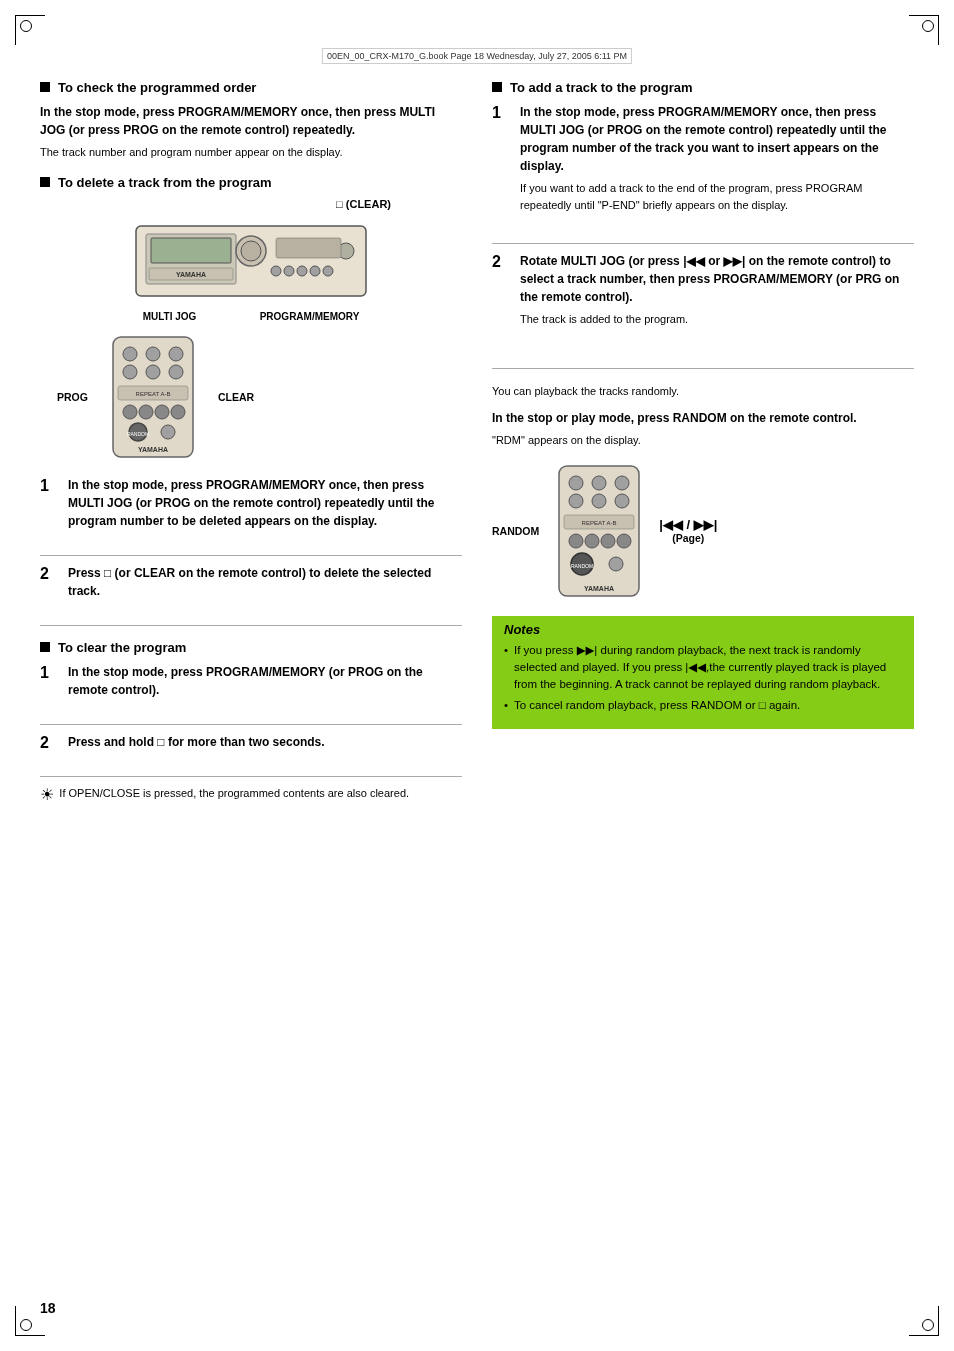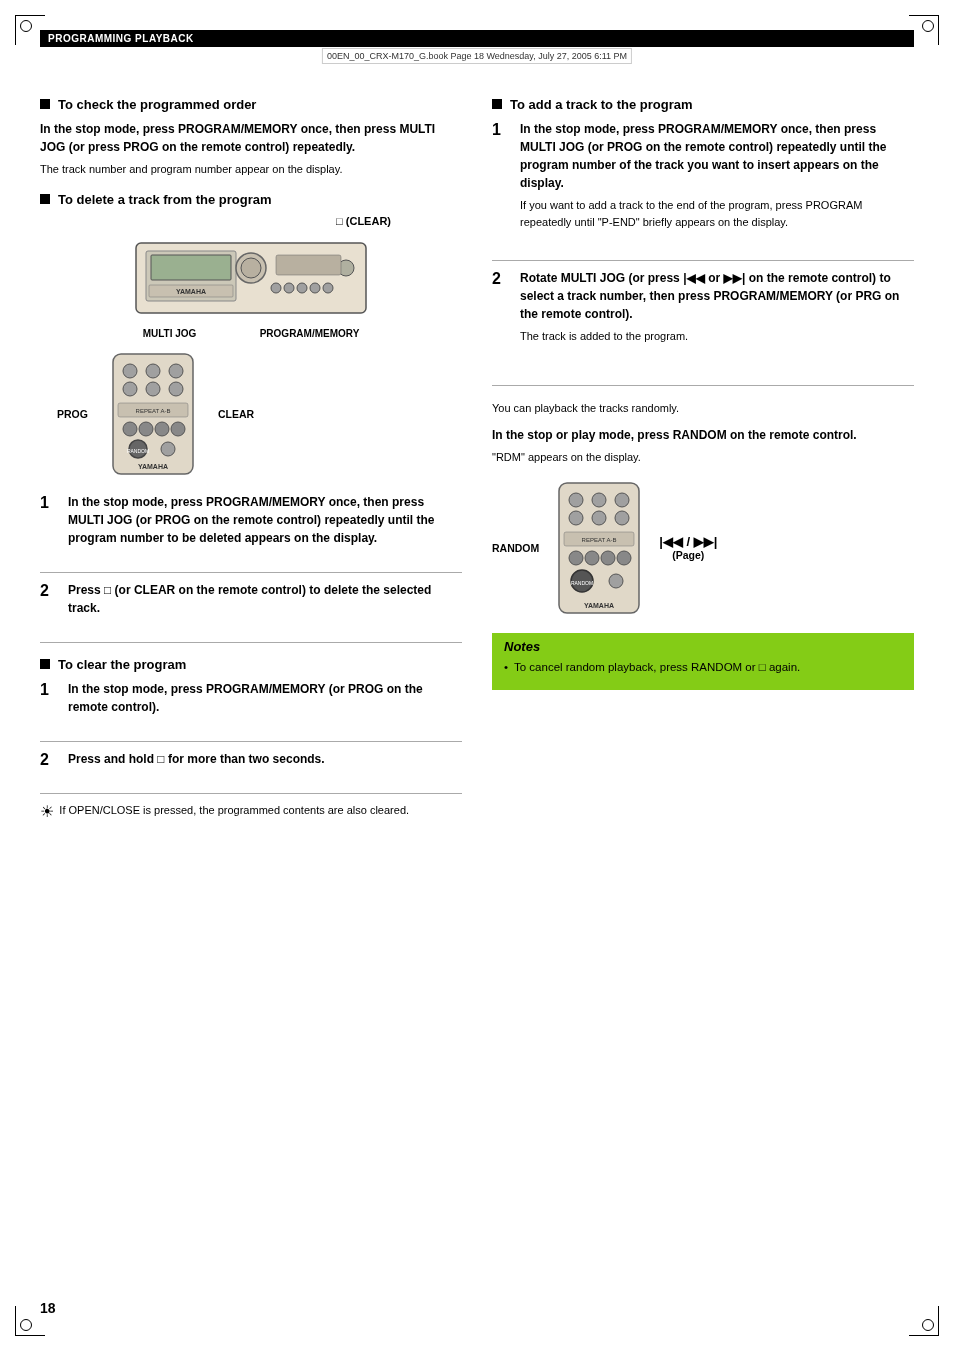--- a/index.html
+++ b/index.html
@@ -205,23 +205,20 @@
 
   <div class="corner-mark tl"></div>
   <div class="corner-mark tr"></div>
   <div class="corner-mark bl"></div>
   <div class="corner-mark br"></div>
   <div class="corner-circle tl"></div>
   <div class="corner-circle tr"></div>
   <div class="corner-circle bl"></div>
   <div class="corner-circle br"></div>
 
-  <div class="header-bar">
-    <span>PROGRAMMING PLAYBACK</span>
-  </div>
 
   <div class="file-info">
     <span>00EN_00_CRX-M170_G.book  Page 18  Wednesday, July 27, 2005  6:11 PM</span>
   </div>
 
   <div class="two-col">
 
     <div class="col-left">
 
       <div class="subsection">
@@ -430,20 +427,21 @@
         </svg>
 
         <div style="font-size:10.5px; font-weight:bold; text-align:center;">
           <span style="font-size:13px;">|◀◀ / ▶▶|</span><br>
           <span>(Page)</span>
         </div>
       </div>
 
       <div class="notes-box">
         <div class="notes-title">Notes</div>
+        <div class="notes-item">If you press ▶▶| during random playback, the next track is randomly selected and played. If you press |◀◀,the currently played track is played from the beginning. A track cannot be replayed during random playback.</div>
         <div class="notes-item">To cancel random playback, press RANDOM or □  again.</div>
       </div>
 
     </div>
   </div>
 
   <div class="page-number">18</div>
 
 </div>
 

